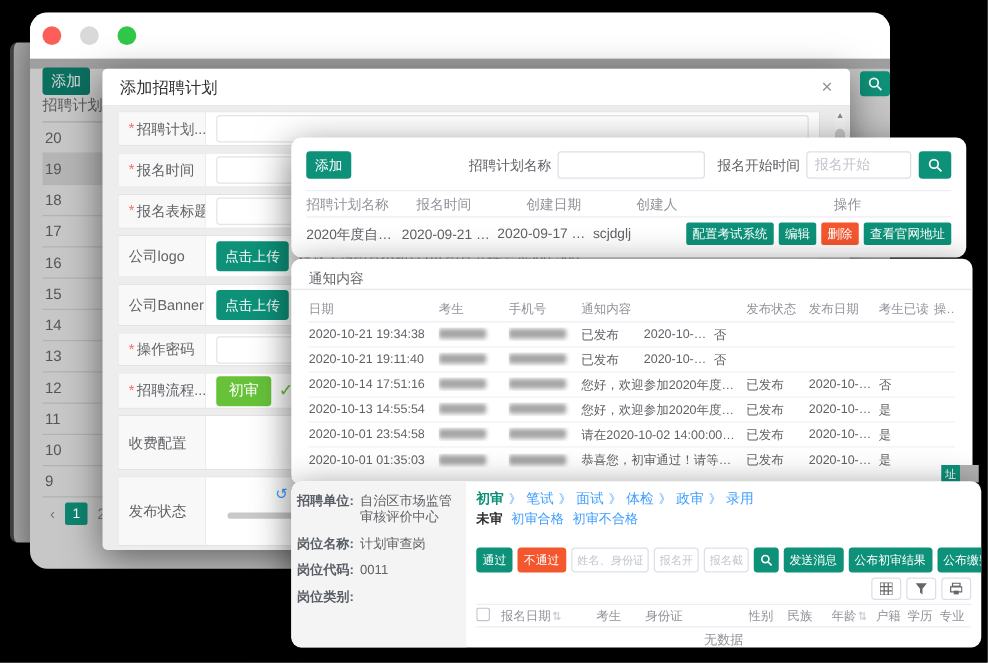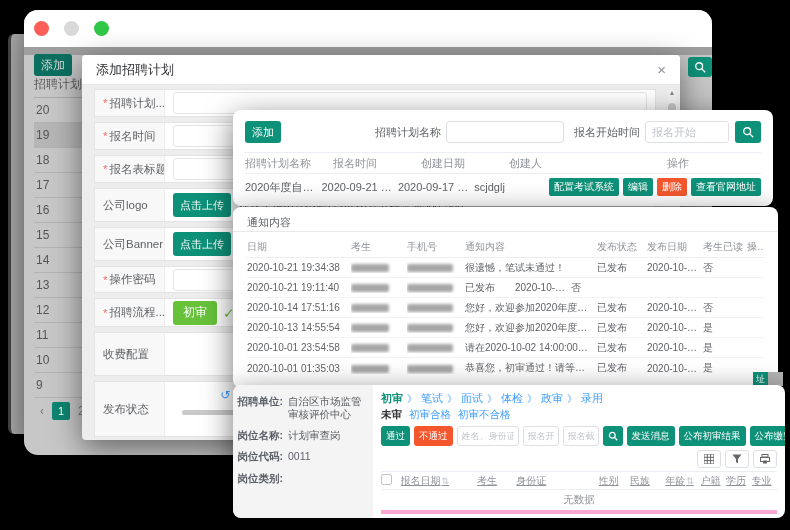--- a/index.html
+++ b/index.html
@@ -114,30 +114,30 @@
   .r-ilabel { width:46px; text-align:right; font-size:10.5px; color:#5a5e66; font-weight:bold; line-height:1.25; flex:none; }
   .r-ivalue { flex:1; font-size:10.5px; color:#606266; line-height:1.25; }
   .r-main { flex:1; padding:6px 8px 0 8px; overflow:hidden; }
   .r-steps { font-size:11px; display:flex; align-items:center; gap:4px; height:15px; }
   .step-active { color:#0e9179; font-weight:bold; }
   .step-link { color:#409eff; }
   .step-sep { color:#409eff; font-size:10px; }
   .r-filters { font-size:10.5px; display:flex; gap:7px; height:14px; margin-top:2px; align-items:center; }
   .f-current { color:#303133; font-weight:bold; }
   .f-link { color:#409eff; }
-  .r-actions { display:flex; align-items:flex-end; gap:4px; margin-top:4px; height:20px; }
+  .r-actions { display:flex; align-items:flex-end; gap:4px; margin-top:16px; height:20px; }
   .ra-btn { height:20px; font-size:9.5px; padding:0 5px; }
   .ra-inp { height:20px; border:1px solid #dcdfe6; border-radius:3px; font-size:9px; padding:0 4px; }
   .ra-inp::placeholder, .p-inp::placeholder { color:#c0c4cc; }
   .ml-auto { margin-left:auto; }
   .r-tools { display:flex; justify-content:flex-end; gap:4px; margin-top:4px; height:18px; }
   .tool-btn { width:24px; height:18px; border:1px solid #dcdfe6; border-radius:3px; background:#fff;
               display:flex; align-items:center; justify-content:center; }
   .r-thead { display:flex; align-items:center; height:19px; font-size:10px; color:#909399;
-             border-top:1px solid #ebeef5; border-bottom:1px solid #ebeef5; margin-top:3px;text-decoration:underline; }
+             border-top:1px solid #ebeef5; border-bottom:1px solid #ebeef5; margin-top:3px; }
   .r-empty { height:24px; display:flex; align-items:center; justify-content:center;
              font-size:10.5px; color:#909399; border-bottom:4px solid #f9a8d4; }
   .cb { width:11px; height:11px; border:1px solid #c0c4cc; border-radius:2px; background:#fff; display:inline-block; }
   .rc0{width:20px;} .rc1{width:78px;} .rc2{width:40px;} .rc3{width:84px;} .rc4{width:32px;}
   .rc5{width:36px;} .rc6{width:36px;} .rc7{width:26px;} .rc8{width:26px;} .rc9{width:26px;}
   .r-cell { white-space:nowrap; overflow:hidden; }
   .sort { color:#c0c4cc; font-size:9px; margin-left:1px; }
 
   .frag-teal { left:753px; top:372px; width:15px; height:14px; background:#0e9179; color:#fff;
                font-size:9px; display:flex; align-items:center; justify-content:center; z-index:35; }
@@ -359,21 +359,20 @@
     <span class="nc4 n-cell">通知内容</span>
     <span class="nc5 n-cell">发布状态</span>
     <span class="nc6 n-cell">发布日期</span>
     <span class="nc7 n-cell">考生已读</span>
     <span class="nc8 n-cell">操作</span>
   </div>
   <div class="n-row">
     <span class="nc1 n-cell">2020-10-21 19:34:38</span>
     <span class="nc2 n-cell"><span class="blur-bar" style="width:38px"></span></span>
     <span class="nc3 n-cell"><span class="blur-bar" style="width:46px"></span></span>
-    <span class="nc4 n-cell">很遗憾，笔试未通过！</span>
     <span class="nc5 n-cell">已发布</span>
     <span class="nc6 n-cell">2020-10-22 ...</span>
     <span class="nc7 n-cell">否</span>
     <span class="nc8 n-cell"></span>
   </div>
   <div class="n-row">
     <span class="nc1 n-cell">2020-10-21 19:11:40</span>
     <span class="nc2 n-cell"><span class="blur-bar" style="width:38px"></span></span>
     <span class="nc3 n-cell"><span class="blur-bar" style="width:46px"></span></span>
     <span class="nc5 n-cell">已发布</span>

